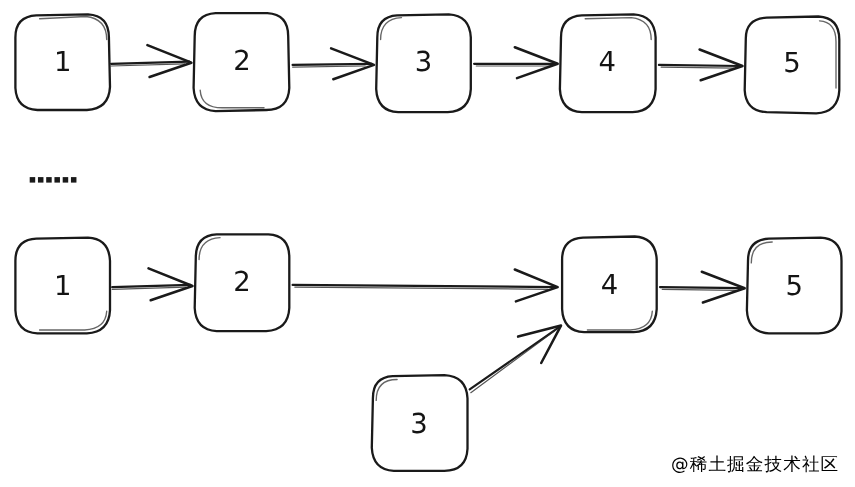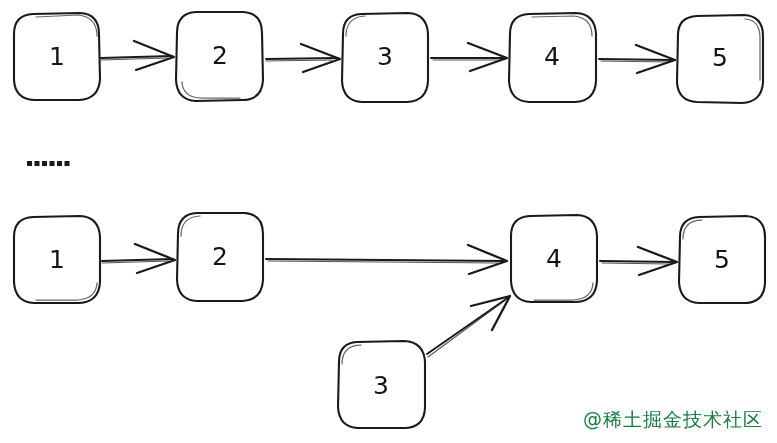--- a/index.html
+++ b/index.html
@@ -68,22 +68,22 @@
     stroke-linejoin: round;
   }
   .ellipsis-dot {
     fill: #1a1a1a;
   }
   .watermark-text {
     position: absolute;
     right: 14px;
     bottom: 10px;
     font-family: "DejaVu Sans", sans-serif;
-    font-size: 19px;
-    color: #15803d;
+    font-size: 16px;
+    color: #000000;
     letter-spacing: 1px;
     white-space: nowrap;
     user-select: none;
   }
 </style>
 </head>
 <body>
 
 <div id="canvas">
 

